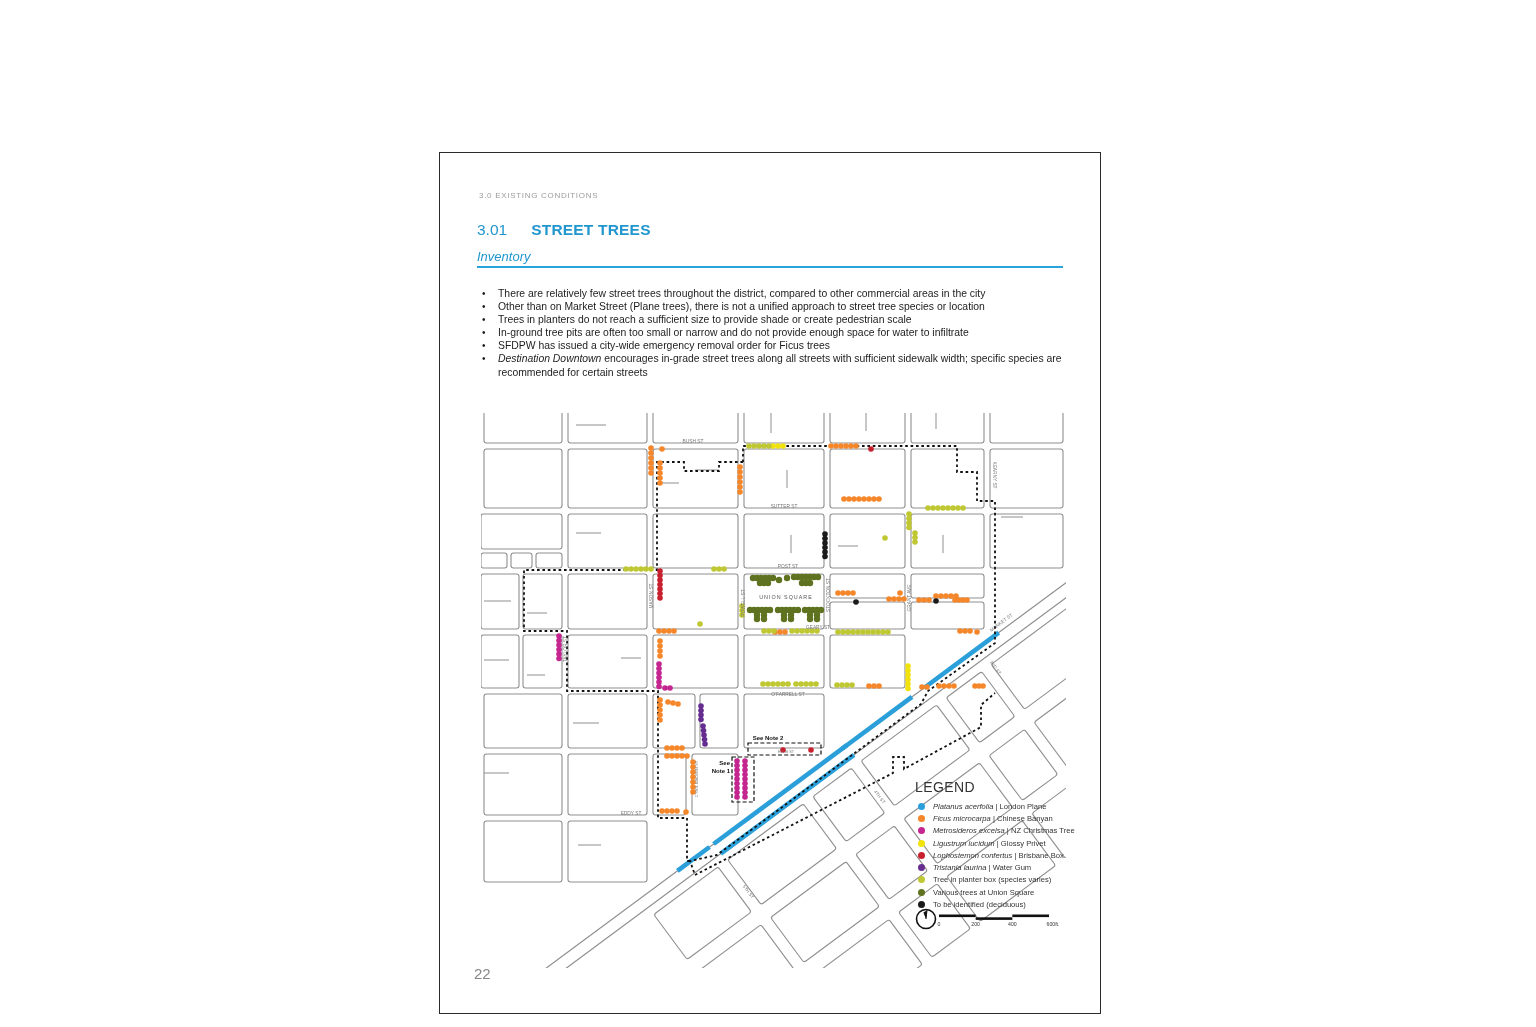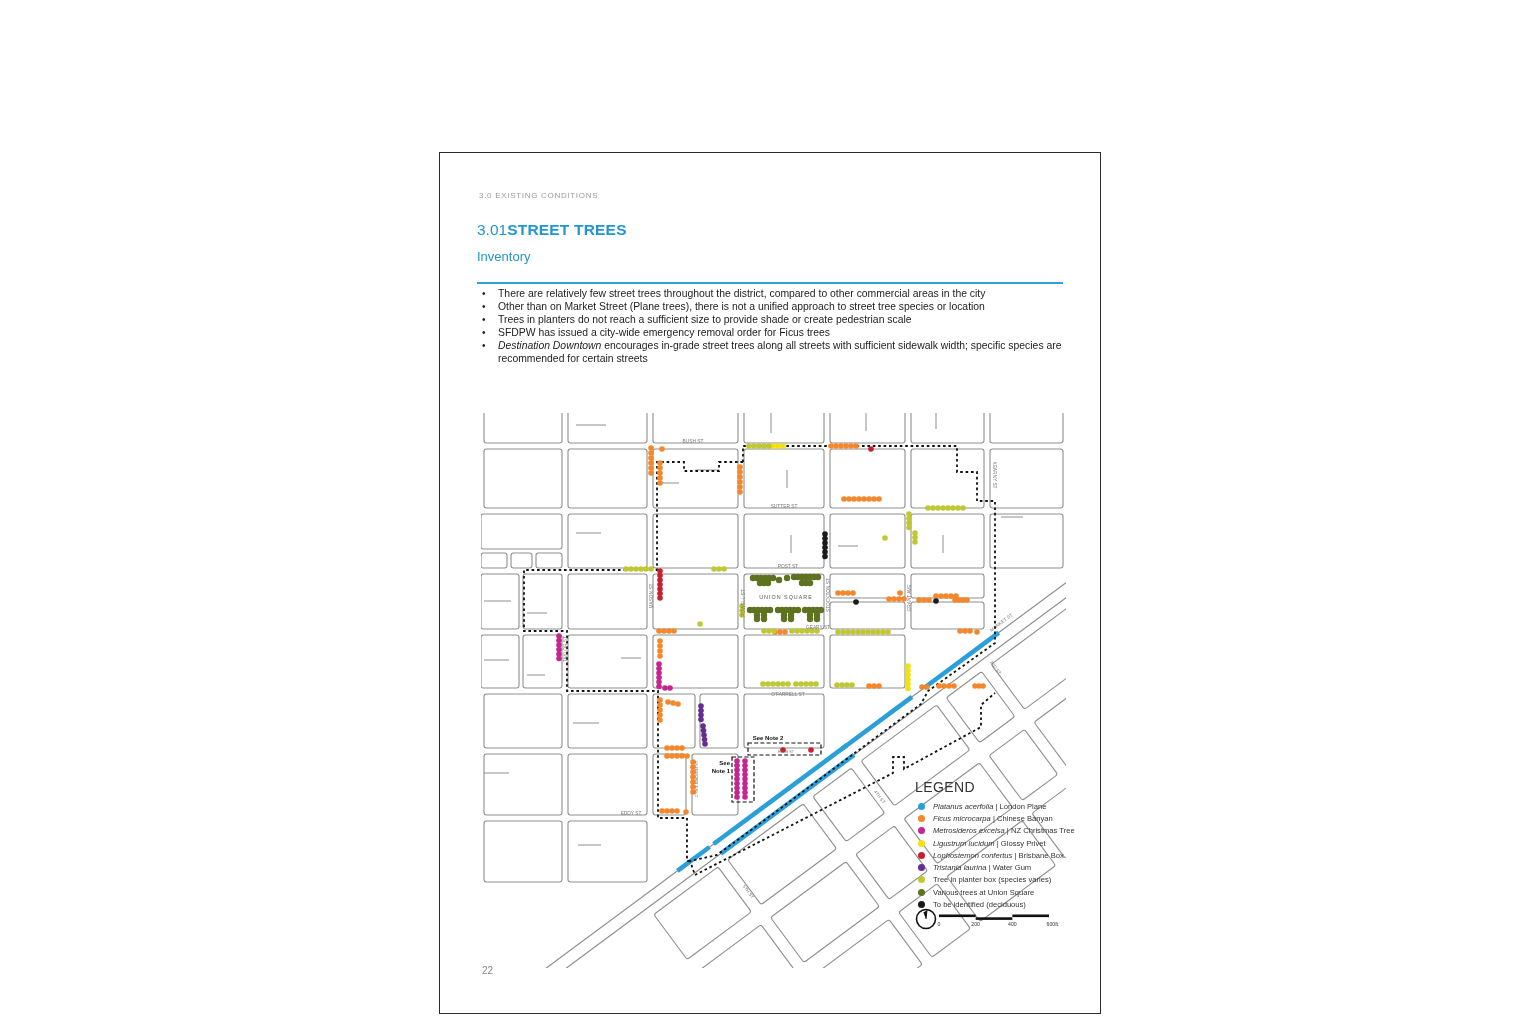--- a/index.html
+++ b/index.html
@@ -1,49 +1,50 @@
 <!DOCTYPE html>
 <html><head>
 <meta charset="utf-8">
 <style>
   html,body{margin:0;padding:0;background:#fff;font-family:"Liberation Sans",sans-serif;}
   .canvas{position:relative;width:1536px;height:1027px;background:#fff;overflow:hidden;}
   .page{position:absolute;left:439px;top:152px;width:660px;height:860px;background:#fff;border:1px solid #2b2b2b;}
   .eyebrow{position:absolute;left:39px;top:38px;font-size:8px;color:#9b9b9b;letter-spacing:.7px;}
   .head{position:absolute;left:37px;top:68px;font-size:15.5px;color:#2196ce;white-space:nowrap;}
-  .head .num{font-weight:400;}
-  .head .ttl{font-weight:700;letter-spacing:.2px;}
-  .subtitle{position:absolute;left:37px;top:96px;width:586px;font-size:13px;color:#2196ce;border-bottom:2px solid #29a3dc;padding-bottom:18px;}
+  .head .num{font-weight:400;margin-right:5px;}
+  .head .ttl{font-weight:700;letter-spacing:.2px;margin-left:19px;}
+  .subtitle{position:absolute;left:37px;top:96px;width:586px;font-size:13px;color:#2196ce;border-bottom:2px solid #29a3dc;padding-bottom:2px;font-style:italic;}
   .bullets{position:absolute;left:39px;top:134px;width:584px;font-size:10.4px;color:#1c1c1c;line-height:13.1px;margin:0;padding:0;}
   .bullets li{list-style:none;padding-left:19px;position:relative;}
   .bullets li::before{content:"\2022";position:absolute;left:3px;font-size:10px;}
   #map-wrap{position:absolute;left:41px;top:260px;width:585px;height:555px;}
   #map{display:block;width:585px;height:555px;}
   #map text{font-family:"Liberation Sans",sans-serif;}
   #legend{position:absolute;left:434px;top:366px;width:156px;}
   #legend .lt{font-size:14px;color:#333;letter-spacing:.4px;margin-bottom:5px;}
   .li-row{display:flex;align-items:center;height:12.3px;}
   .dot{width:7px;height:7px;border-radius:50%;flex:0 0 7px;margin:0 8px 0 3px;}
   .li-txt{font-size:7.6px;color:#333;white-space:nowrap;text-align:right;}
-  .pagenum{position:absolute;left:42px;top:812px;font-size:10px;color:#888;}
+  .pagenum{position:absolute;left:34px;top:812px;font-size:15px;color:#888;}
 </style>
 </head>
 <body>
 
 <div class="canvas">
   <div class="page">
     <div class="eyebrow">3.0  EXISTING CONDITIONS</div>
     <div class="head">
       <span class="num">3.01</span><span class="ttl">STREET TREES</span>
     </div>
     <div class="subtitle">Inventory</div>
     <ul class="bullets" id="bullets">
         <li>There are relatively few street trees throughout the district, compared to other commercial areas in the city</li>
         <li>Other than on Market Street (Plane trees), there is not a unified approach to street tree species or location</li>
         <li>Trees in planters do not reach a sufficient size to provide shade or create pedestrian scale</li>
+        <li>In-ground tree pits are often too small or narrow and do not provide enough space for water to infiltrate</li>
         <li>SFDPW has issued a city-wide emergency removal order for Ficus trees</li>
         <li><i>Destination Downtown</i> encourages in-grade street trees along all streets with sufficient sidewalk width; specific species are recommended for certain streets</li>
       </ul>
 
     <div id="map-wrap">
       <svg id="map" xmlns="http://www.w3.org/2000/svg" viewBox="0 0 585 555">
           <defs>
             <clipPath id="mapclip">
               <rect x="0" y="0" width="585" height="555"></rect>
             </clipPath>

